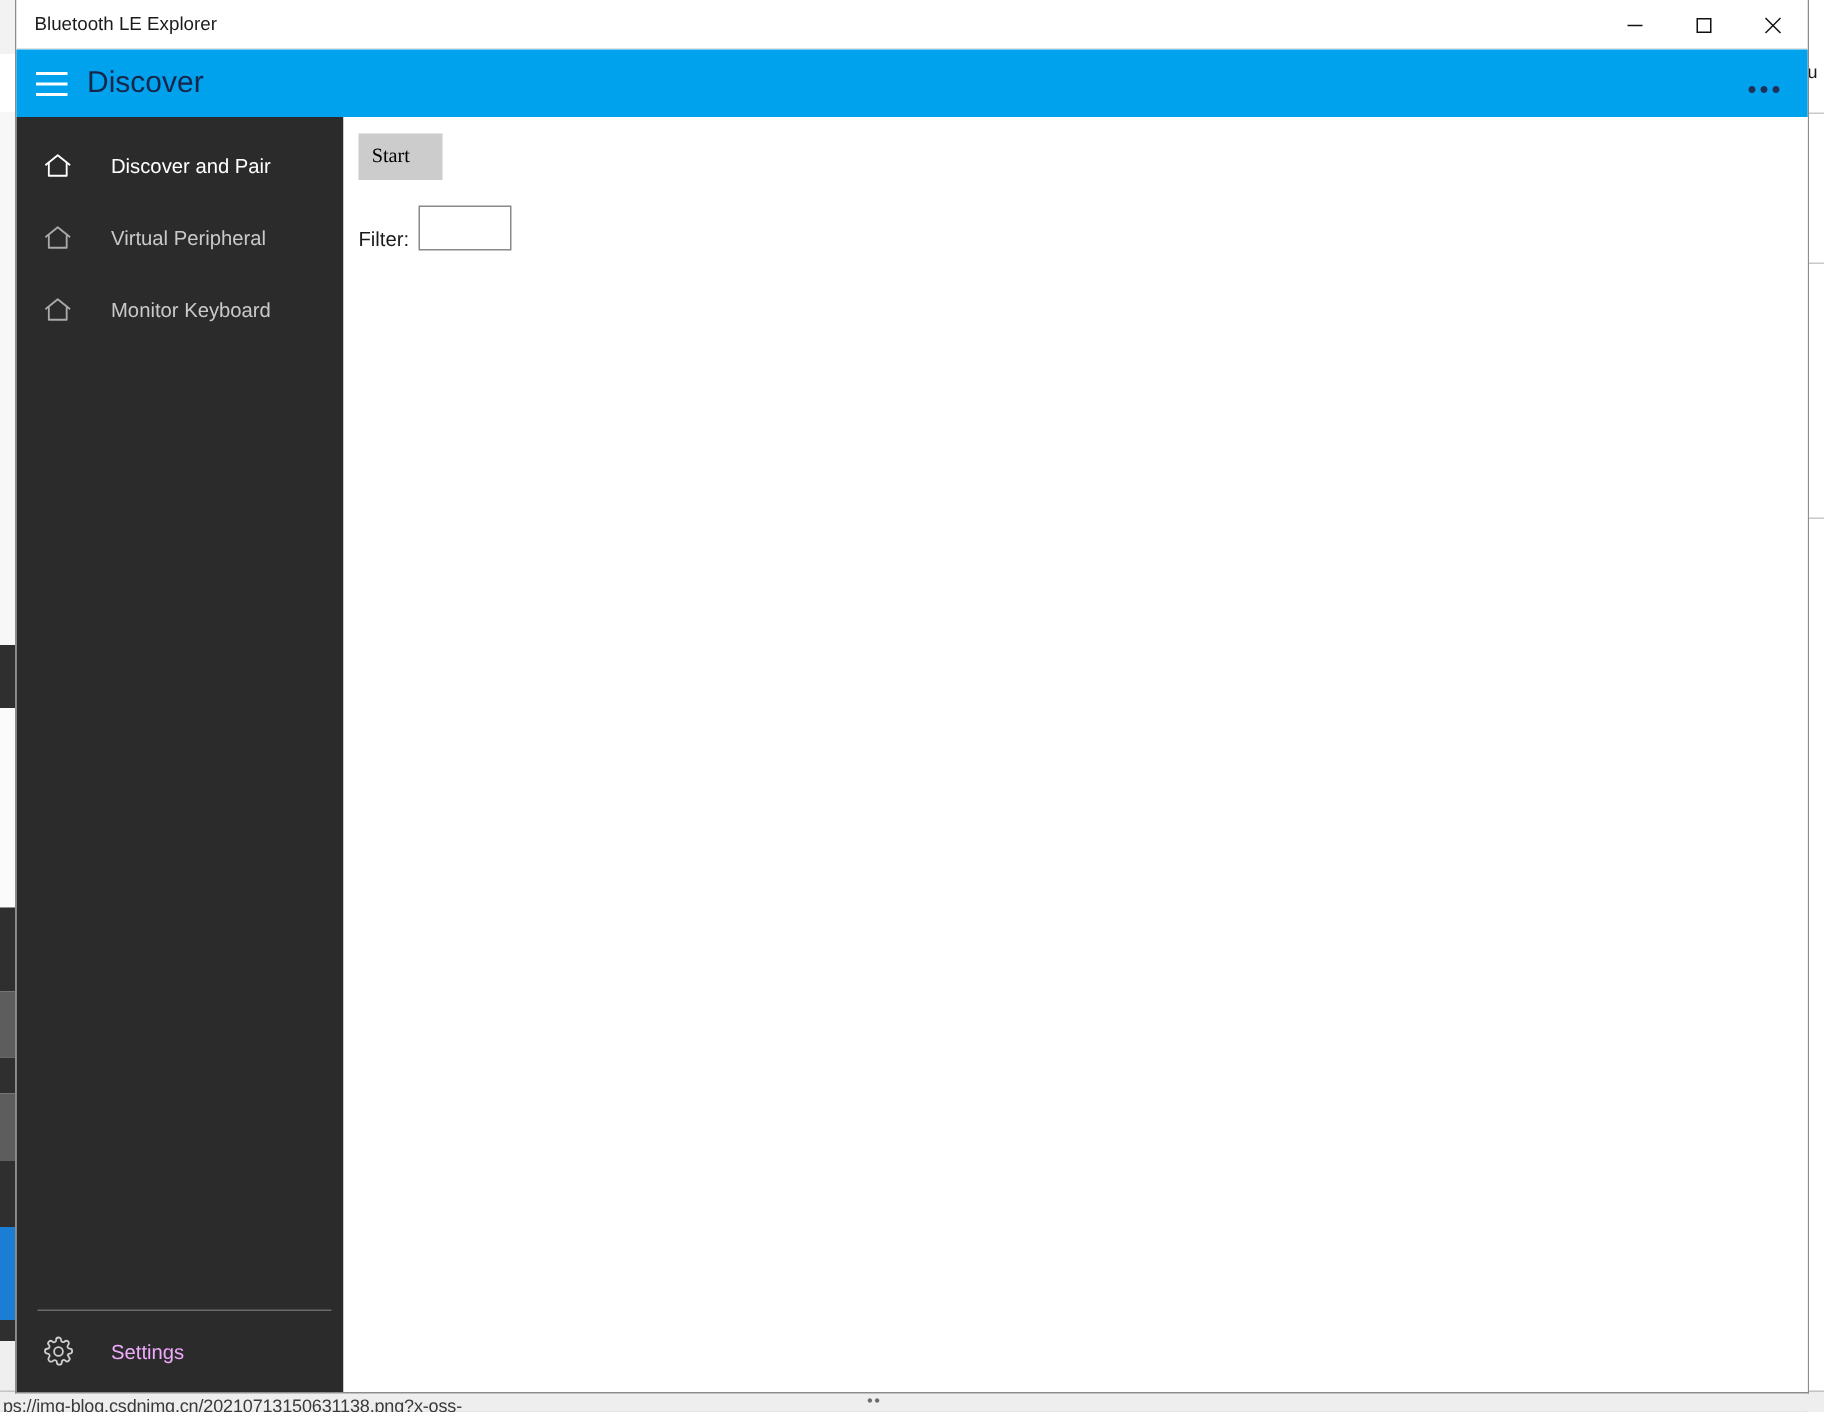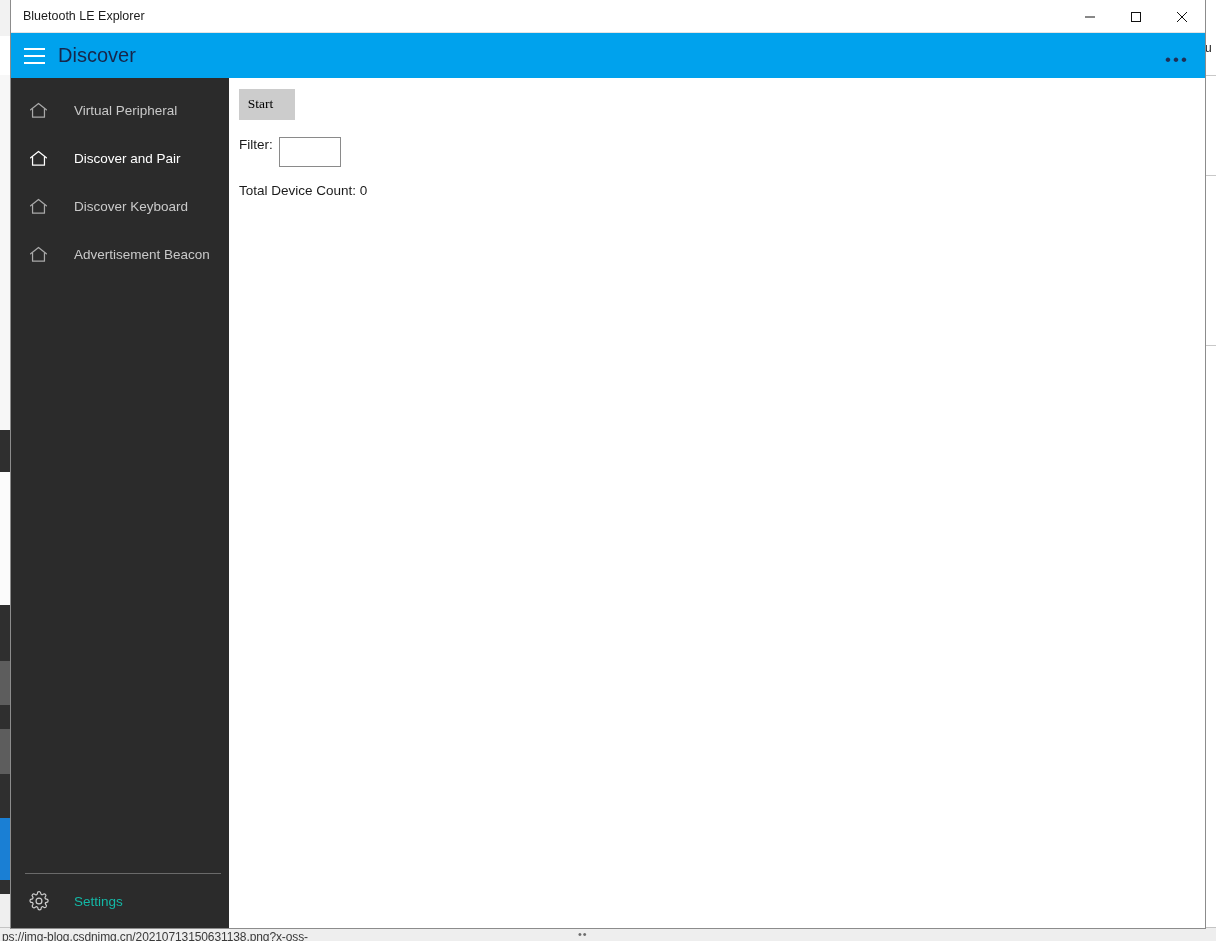--- a/index.html
+++ b/index.html
@@ -234,21 +234,21 @@
   .nav-settings .nav-icon {
     width: 45px;
     min-width: 45px;
     display: flex;
     align-items: center;
     justify-content: center;
     margin-left: 5px;
   }
   .nav-settings .nav-label {
     font-size: 13.5px;
-    color: #14b8a6;
+    color: #f0abfc;
     white-space: nowrap;
     padding-left: 13px;
   }
 
   
   .content {
     flex: 1;
     background: #ffffff;
     padding: 11px 0 0 10px;
     position: relative;
@@ -280,21 +280,21 @@
   }
   .checkbox-row .cb-label {
     font-size: 13.5px;
     color: #1b1b1b;
     margin-left: 10px;
     white-space: nowrap;
   }
 
   .filter-row {
     display: flex;
-    align-items: flex-start;
+    align-items: flex-end;
     margin-top: 17px;
   }
   .filter-label {
     font-size: 13.5px;
     color: #1b1b1b;
     white-space: nowrap;
   }
   .filter-input {
     margin-left: 6px;
     width: 62px;
@@ -380,60 +380,51 @@
     <div class="more-btn">
       <span>•••</span>
     </div>
   </div>
 
   <div class="body-split">
 
     <nav class="navpane">
       <div class="nav-items">
 
+        <div class="nav-item selected">
+          <span class="nav-icon">
+            <svg width="21" height="21" viewBox="0 0 24 24" fill="none" stroke="#cfcfcf" stroke-width="1.4" stroke-linecap="round" stroke-linejoin="round">
+              <path d="M3 11.2 12 4l9 7.2"></path>
+              <path d="M5.2 10v9.6h13.6V10"></path>
+            </svg>
+          </span>
+          <span class="nav-label">Discover and Pair</span>
+        </div>
+
         <div class="nav-item">
           <span class="nav-icon">
             <svg width="21" height="21" viewBox="0 0 24 24" fill="none" stroke="#a9a9a9" stroke-width="1.4" stroke-linecap="round" stroke-linejoin="round">
               <path d="M3 11.2 12 4l9 7.2"></path>
               <path d="M5.2 10v9.6h13.6V10"></path>
             </svg>
           </span>
           <span class="nav-label">Virtual Peripheral</span>
         </div>
 
-        <div class="nav-item selected">
-          <span class="nav-icon">
-            <svg width="21" height="21" viewBox="0 0 24 24" fill="none" stroke="#cfcfcf" stroke-width="1.4" stroke-linecap="round" stroke-linejoin="round">
-              <path d="M3 11.2 12 4l9 7.2"></path>
-              <path d="M5.2 10v9.6h13.6V10"></path>
-            </svg>
-          </span>
-          <span class="nav-label">Discover and Pair</span>
-        </div>
-
         <div class="nav-item">
           <span class="nav-icon">
             <svg width="21" height="21" viewBox="0 0 24 24" fill="none" stroke="#a9a9a9" stroke-width="1.4" stroke-linecap="round" stroke-linejoin="round">
               <path d="M3 11.2 12 4l9 7.2"></path>
               <path d="M5.2 10v9.6h13.6V10"></path>
             </svg>
           </span>
-          <span class="nav-label">Discover Keyboard</span>
+          <span class="nav-label">Monitor Keyboard</span>
         </div>
 
 
-        <div class="nav-item">
-          <span class="nav-icon">
-            <svg width="21" height="21" viewBox="0 0 24 24" fill="none" stroke="#a9a9a9" stroke-width="1.4" stroke-linecap="round" stroke-linejoin="round">
-              <path d="M3 11.2 12 4l9 7.2"></path>
-              <path d="M5.2 10v9.6h13.6V10"></path>
-            </svg>
-          </span>
-          <span class="nav-label">Advertisement Beacon</span>
-        </div>
 
       </div>
 
       <div class="nav-spacer"></div>
 
       <div class="nav-separator"></div>
 
       <div class="nav-settings">
         <span class="nav-icon">
           <svg width="22" height="22" viewBox="0 0 24 24" fill="none" stroke="#cfcfcf" stroke-width="1.3" stroke-linecap="round" stroke-linejoin="round">
@@ -448,17 +439,16 @@
     <main class="content">
 
       <button class="start-button">Start</button>
 
 
       <div class="filter-row">
         <span class="filter-label">Filter:</span>
         <input class="filter-input" type="text" placeholder="" style="">
       </div>
 
-      <div class="device-count">Total Device Count: 0</div>
 
     </main>
   </div>
 </div>
 
 </body></html>

